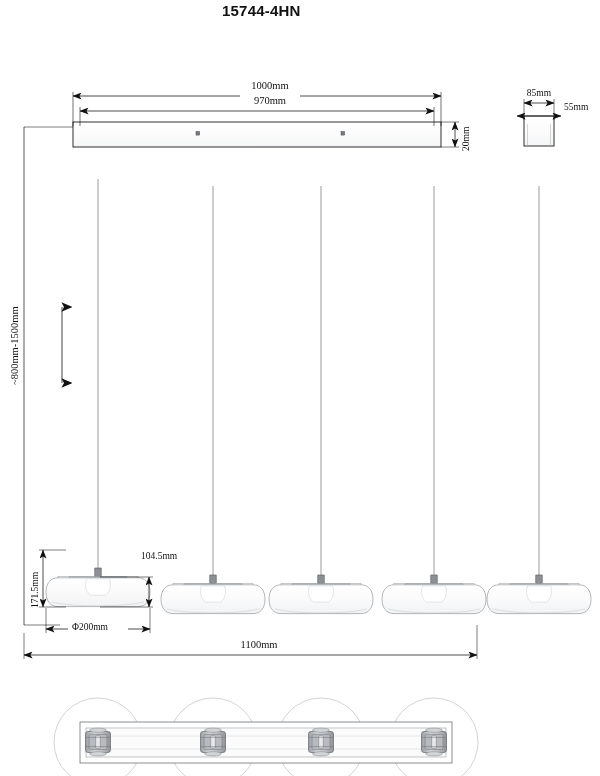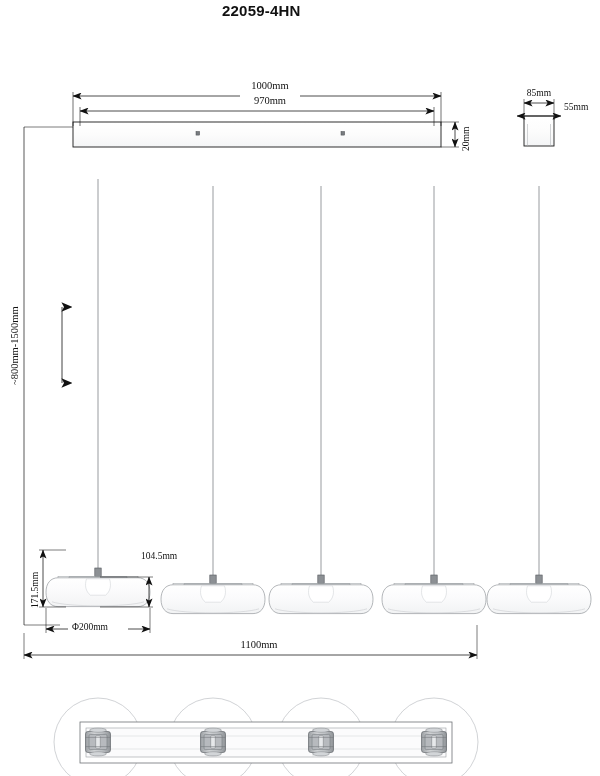--- a/index.html
+++ b/index.html
@@ -45,21 +45,21 @@
     font-family: "Liberation Serif", serif;
     font-size: 9.5px;
     fill: #111111;
   }
 </style>
 </head>
 <body>
 
 <div id="sheet">
 
-  <div id="title">22059-4HN</div>
+  <div id="title">15744-4HN</div>
 
   <svg class="drawing" viewBox="0 0 600 776">
     <defs>
       <marker id="arrIn" markerWidth="9" markerHeight="7" refX="8.6" refY="3.5" orient="auto" markerUnits="userSpaceOnUse">
         <path d="M0,0 L9,3.5 L0,7 L2.2,3.5 z" fill="#111111"></path>
       </marker>
       <marker id="arrInR" markerWidth="9" markerHeight="7" refX="0.4" refY="3.5" orient="auto" markerUnits="userSpaceOnUse">
         <path d="M9,0 L0,3.5 L9,7 L6.8,3.5 z" fill="#111111"></path>
       </marker>
       <marker id="arrBig" markerWidth="11" markerHeight="11" refX="5.5" refY="10.4" orient="auto" markerUnits="userSpaceOnUse">

